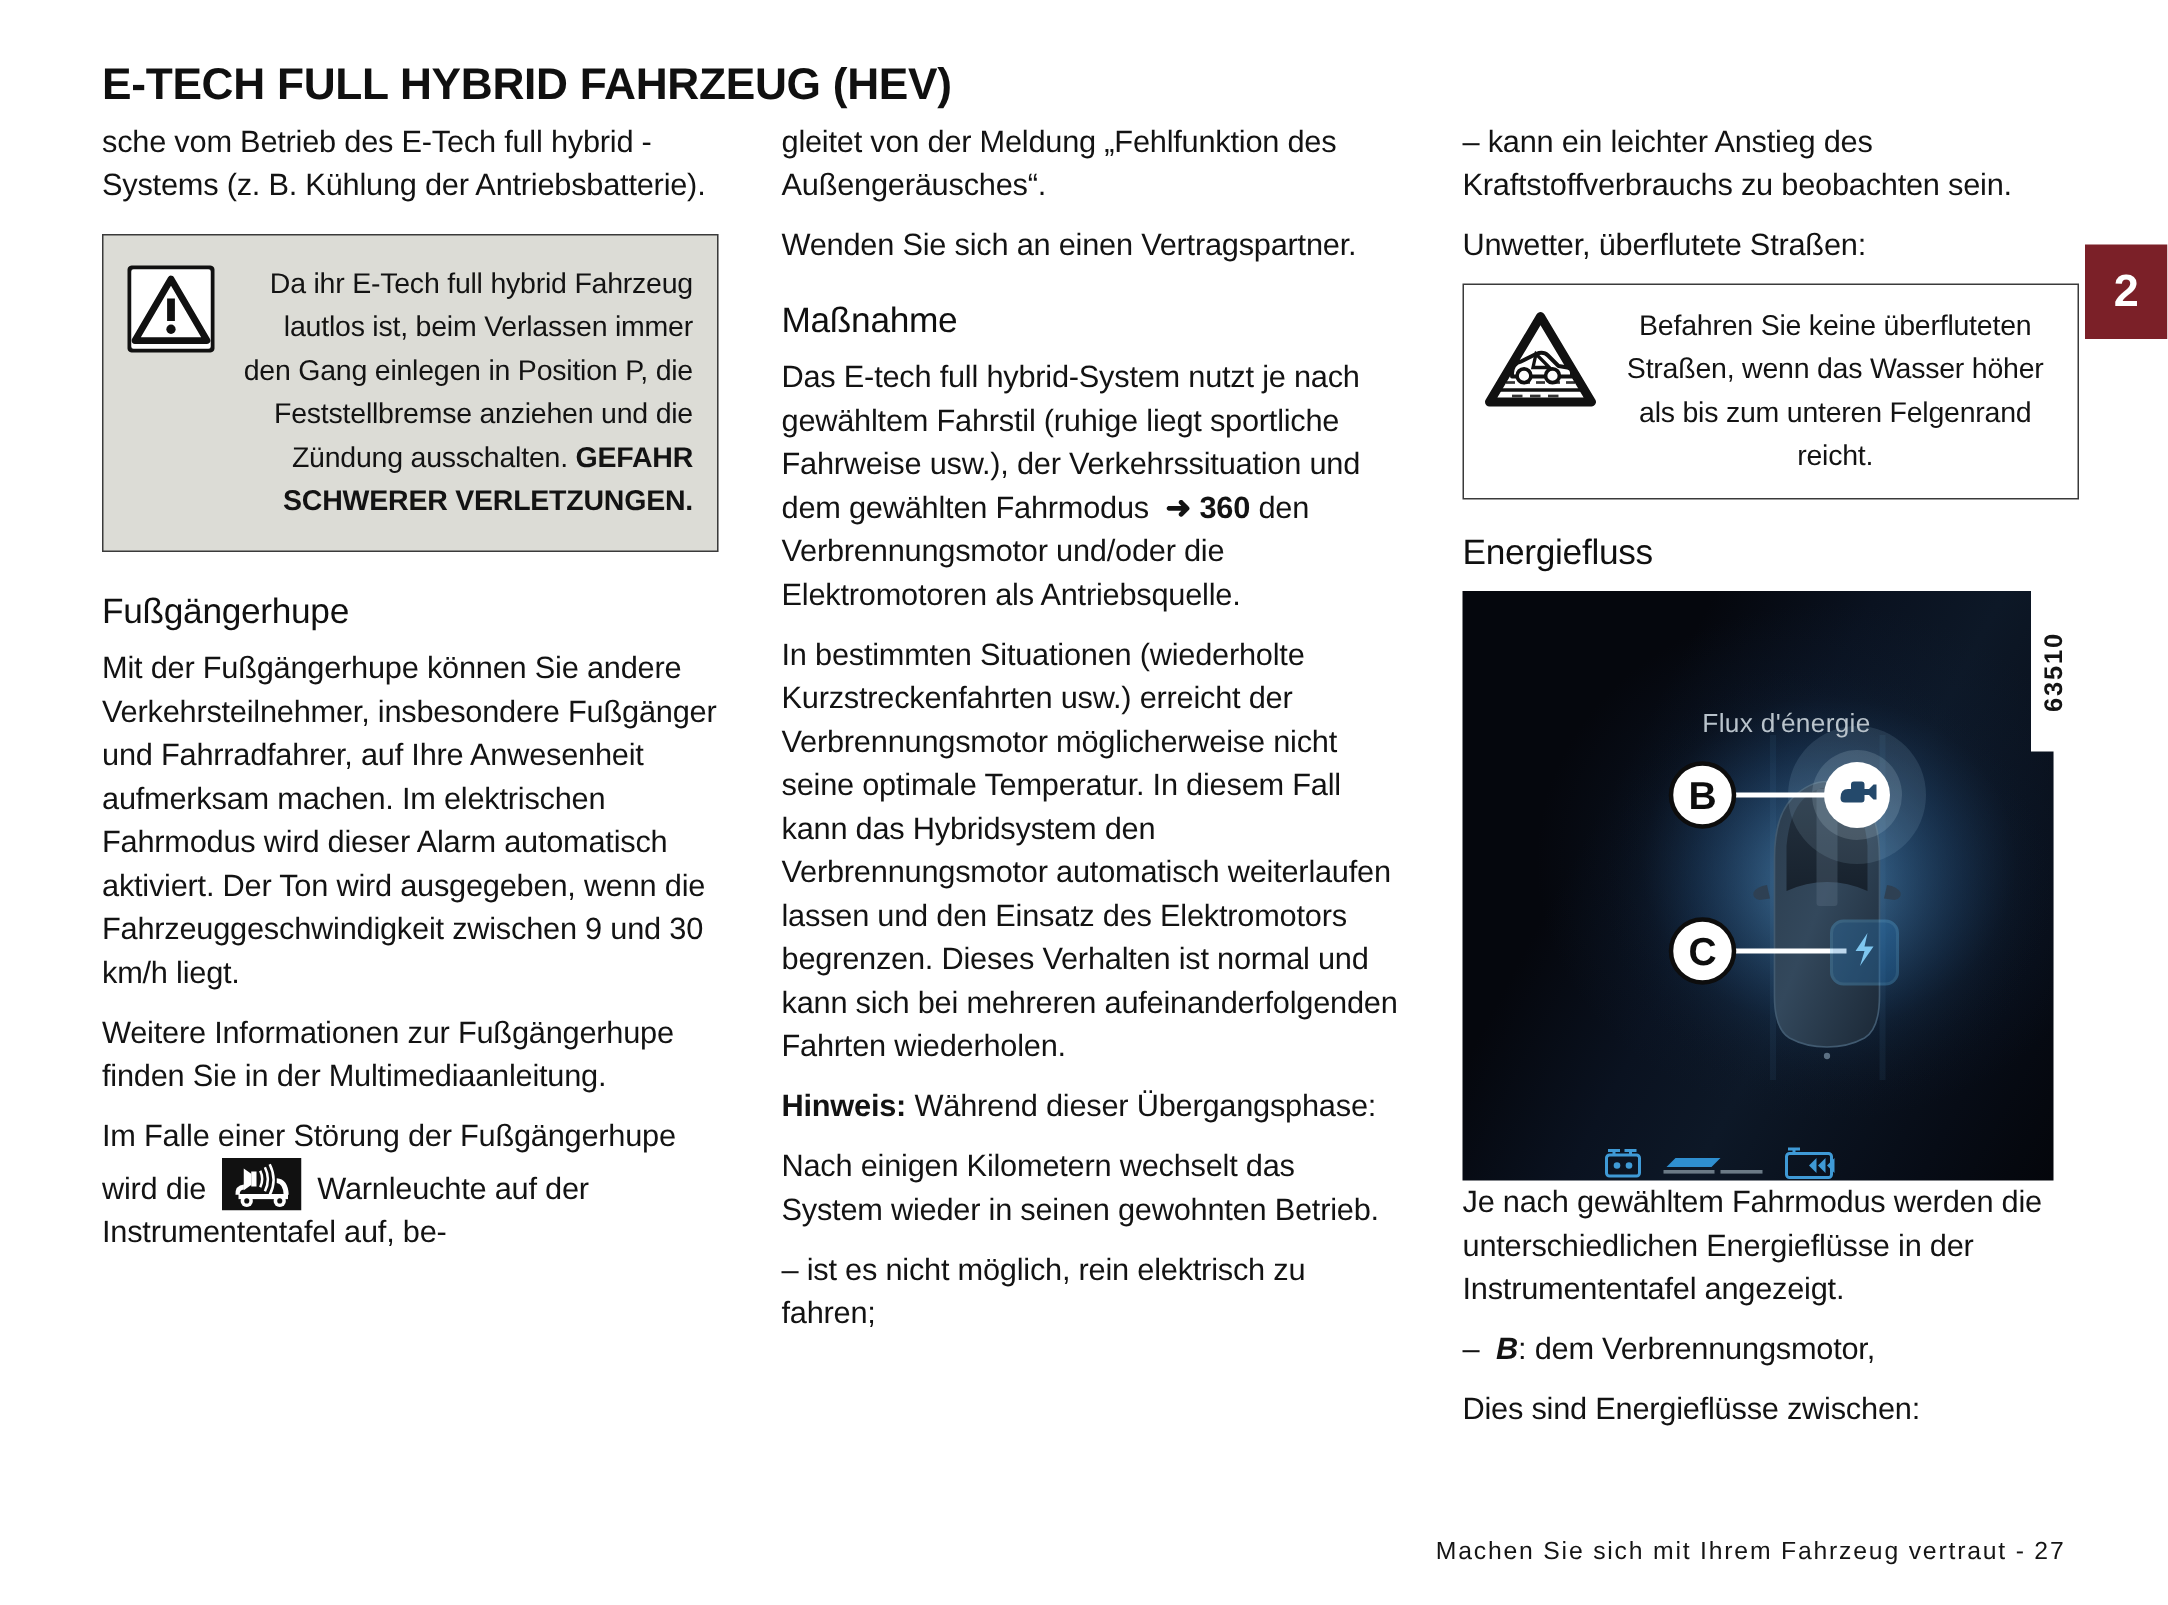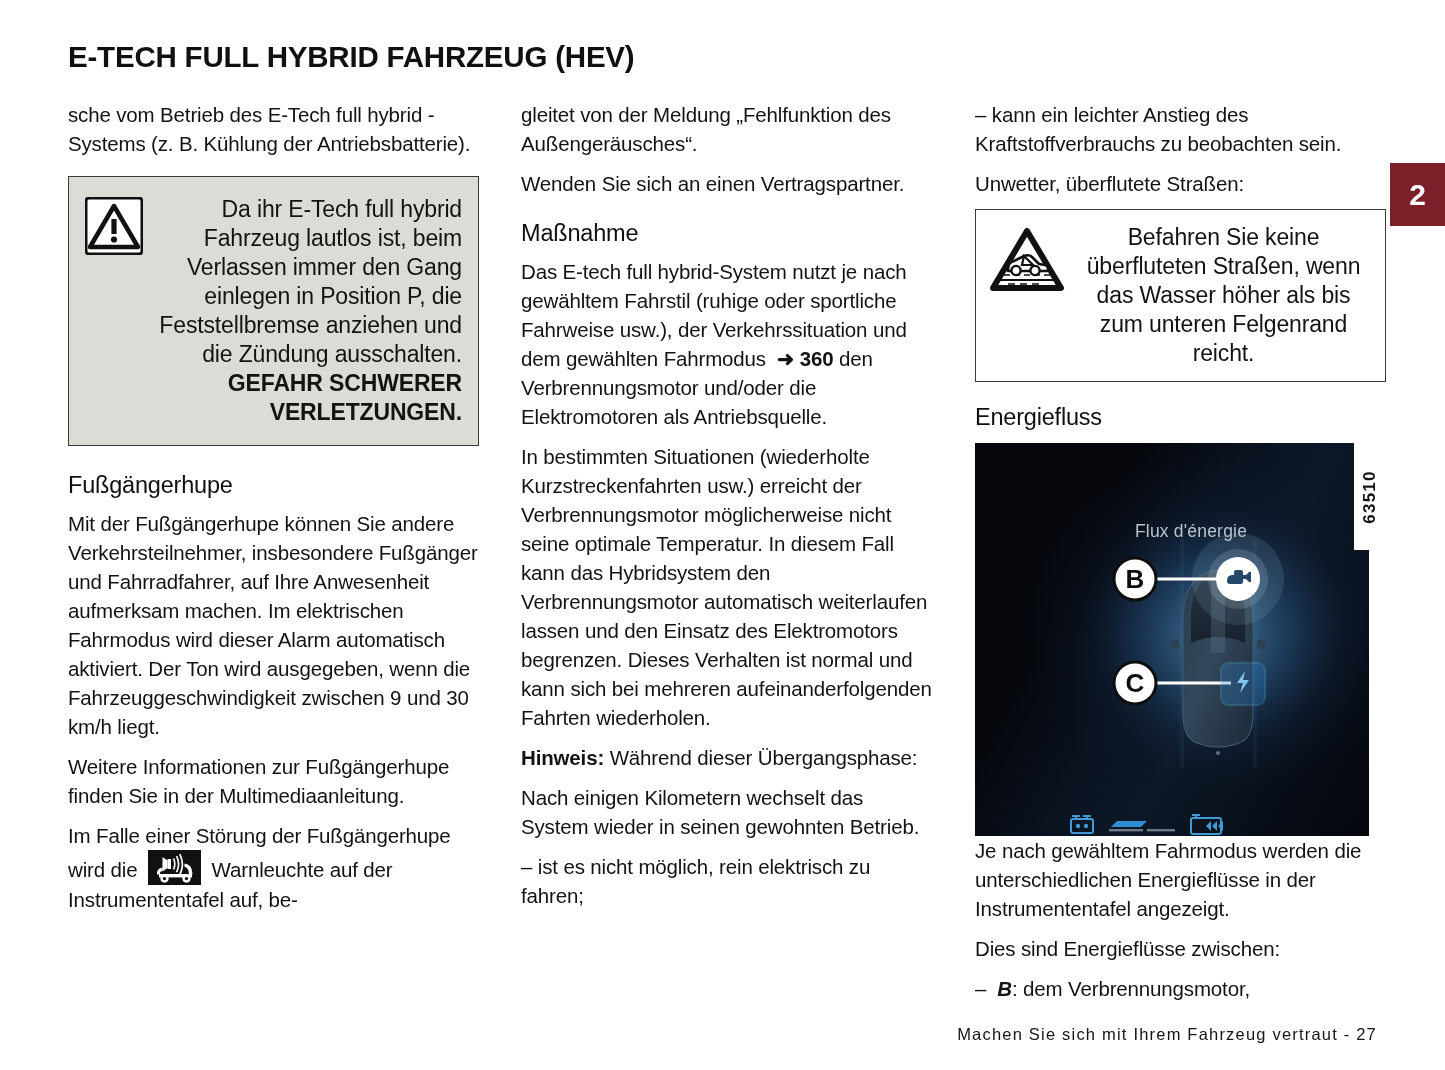--- a/index.html
+++ b/index.html
@@ -47,21 +47,21 @@
     font-size: 29.5px;
     font-weight: 700;
     letter-spacing: -0.2px;
     color: #101010;
     white-space: nowrap;
   }
 
   
   .col {
     position: absolute;
-    top: 100px;
+    top: 80px;
     width: 411px;
   }
   .col1 { left: 68px; }
   .col2 { left: 521px; }
   .col3 { left: 975px; }
 
   p.body {
     margin: 0 0 11px 0;
     font-size: 20.5px;
     line-height: 29px;
@@ -98,21 +98,21 @@
     background: #ffffff;
     padding: 13px 14px 13px 12px;
     margin: 10px 0 10px 0;
   }
   .warn-icon {
     flex: 0 0 auto;
     margin-right: 10px;
     margin-top: 2px;
   }
   .warn-text {
-    font-size: 23px;
+    font-size: 19px;
     line-height: 29px;
     letter-spacing: -0.15px;
     color: #131313;
     text-align: right;
   }
   .warn-box.plain .warn-text { text-align: center; }
   .warn-text .b { font-weight: 700; }
 
   
   .inline-icon {
@@ -247,21 +247,21 @@
   </div>
 
   <div class="col col2">
 
     <p class="body">gleitet von der Meldung „Fehlfunktion des Außengeräusches“.</p>
     <p class="body">Wenden Sie sich an einen Vertragspartner.</p>
 
     <h2 class="sub">Maßnahme</h2>
 
     <p class="body">
-      <span>Das E-tech full hybrid-System nutzt je nach gewähltem Fahrstil (ruhige oder sportliche Fahrweise usw.), der Verkehrssituation und dem gewählten Fahrmodus</span>
+      <span>Das E-tech full hybrid-System nutzt je nach gewähltem Fahrstil (ruhige liegt sportliche Fahrweise usw.), der Verkehrssituation und dem gewählten Fahrmodus</span>
       <span class="bold">&nbsp;➜&nbsp;</span><span class="bold">360</span>
       <span>den Verbrennungsmotor und/oder die Elektromotoren als Antriebsquelle.</span>
     </p>
 
     <p class="body">In bestimmten Situationen (wiederholte Kurzstreckenfahrten usw.) erreicht der Verbrennungsmotor möglicherweise nicht seine optimale Temperatur. In diesem Fall kann das Hybridsystem den Verbrennungsmotor automatisch weiterlaufen lassen und den Einsatz des Elektromotors begrenzen. Dieses Verhalten ist normal und kann sich bei mehreren aufeinanderfolgenden Fahrten wiederholen.</p>
     <p class="body">
       <span class="bold">Hinweis:</span>
       <span>Während dieser Übergangsphase:</span>
     </p>
 
@@ -416,21 +416,21 @@
           <span class="fig-caption-inner">Flux d'énergie</span>
         </div>
       </div>
 
       <div class="fig-ref">
         <span>63510</span>
       </div>
     </div>
 
     <p class="body after-fig">Je nach gewähltem Fahrmodus werden die unterschiedlichen Energieflüsse in der Instrumententafel angezeigt.</p>
-    <p class="body">Dies sind Energieflüsse zwischen:</p>
     <p class="body">
       <span>–</span>&nbsp;&nbsp;<span class="ital-bold">B</span><span>: dem Verbrennungsmotor,</span>
     </p>
+    <p class="body">Dies sind Energieflüsse zwischen:</p>
   </div>
 
   <div class="footer">Machen Sie sich mit Ihrem Fahrzeug vertraut - 27</div>
 
 </div>
 
 </body></html>

